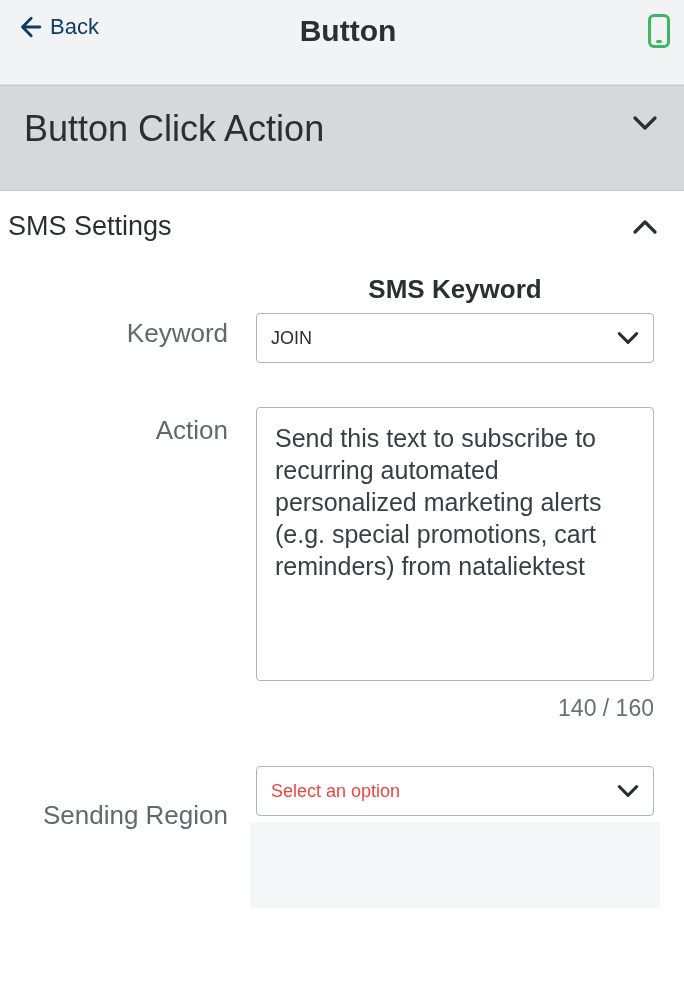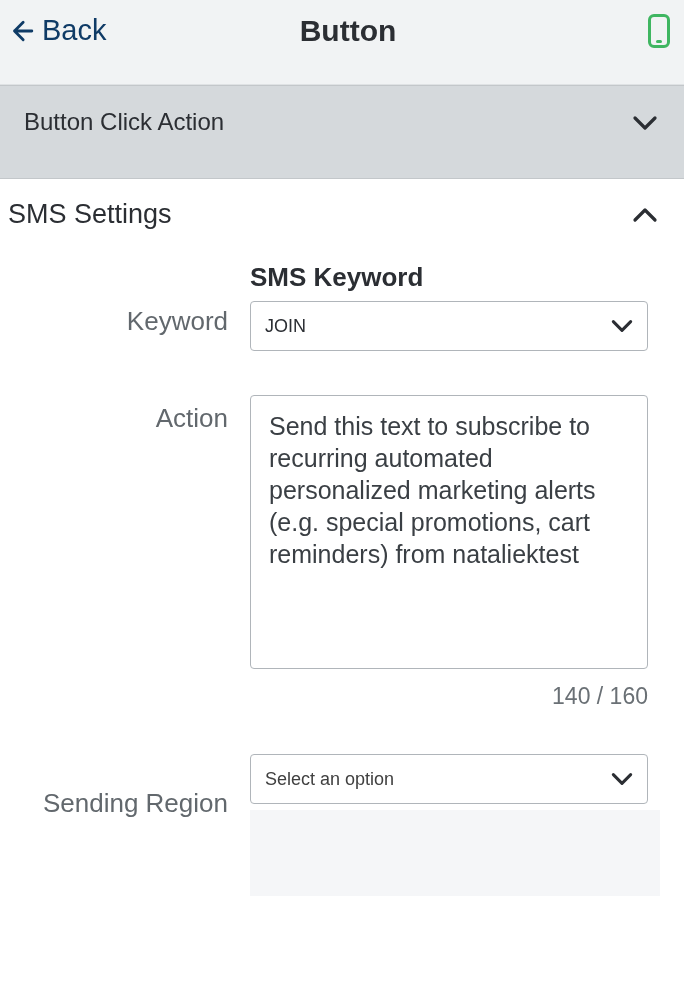--- a/index.html
+++ b/index.html
@@ -16,27 +16,27 @@
   .header {
     position: relative;
     height: 85px;
     background: #f1f3f4;
     border-bottom: 1px solid #dfe2e4;
     display: flex;
     align-items: flex-start;
   }
   .back {
     position: absolute;
-    left: 8px;
+    left: 16px;
     top: 14px;
     display: flex;
     align-items: center;
     gap: 8px;
     color: #0f3b66;
-    font-size: 29px;
+    font-size: 22px;
     cursor: pointer;
   }
   .back svg { width: 26px; height: 26px; }
   .title {
     position: absolute;
     left: 12px; right: 0;
     top: 14px;
     text-align: center;
     font-size: 30px;
     font-weight: 700;
@@ -68,21 +68,21 @@
   .section-grey {
     background: #d5d9dc;
     border-top: 1px solid #c3c7ca;
     border-bottom: 1px solid #c3c7ca;
     padding: 22px 24px 40px 24px;
     display: flex;
     align-items: flex-start;
     justify-content: space-between;
   }
   .section-grey-title {
-    font-size: 24px;
+    font-size: 36px;
     color: #2b2e33;
     font-weight: 400;
   }
   .chev { width: 30px; height: 30px; flex: 0 0 auto; }
 
   
   .section-white-hdr {
     background: #fff;
     padding: 20px 24px 12px 8px;
     display: flex;
@@ -111,42 +111,42 @@
     font-size: 26px;
     color: #62686d;
     padding-top: 44px;
   }
   .row-label.msg { padding-top: 8px; }
   .row-label.region { padding-top: 34px; }
   .row-ctrl {
     flex: 1;
     min-width: 0;
   }
-  .ctrl-stack { display: flex; flex-direction: column; gap: 4px; }
+  .ctrl-stack { display: flex; flex-direction: column; gap: 4px; align-items: center; }
   .ctrl-label {
     font-size: 26px;
     font-weight: 600;
     color: #2b2e33;
     margin-bottom: 4px;
   }
   .select {
     position: relative;
     width: 398px;
     height: 50px;
     border: 1px solid #b0b5ba;
     border-radius: 4px;
     background: #fff;
     display: flex;
     align-items: center;
     padding: 0 48px 0 14px;
     font-size: 18px;
     color: #2b2e33;
     cursor: pointer;
   }
-  .select.placeholder { color: #404040; }
+  .select.placeholder { color: #ef4444; }
   .select svg {
     position: absolute;
     right: 12px;
     top: 50%;
     transform: translateY(-50%);
     width: 26px; height: 26px;
   }
   textarea.msgbox {
     width: 398px;
     height: 274px;

